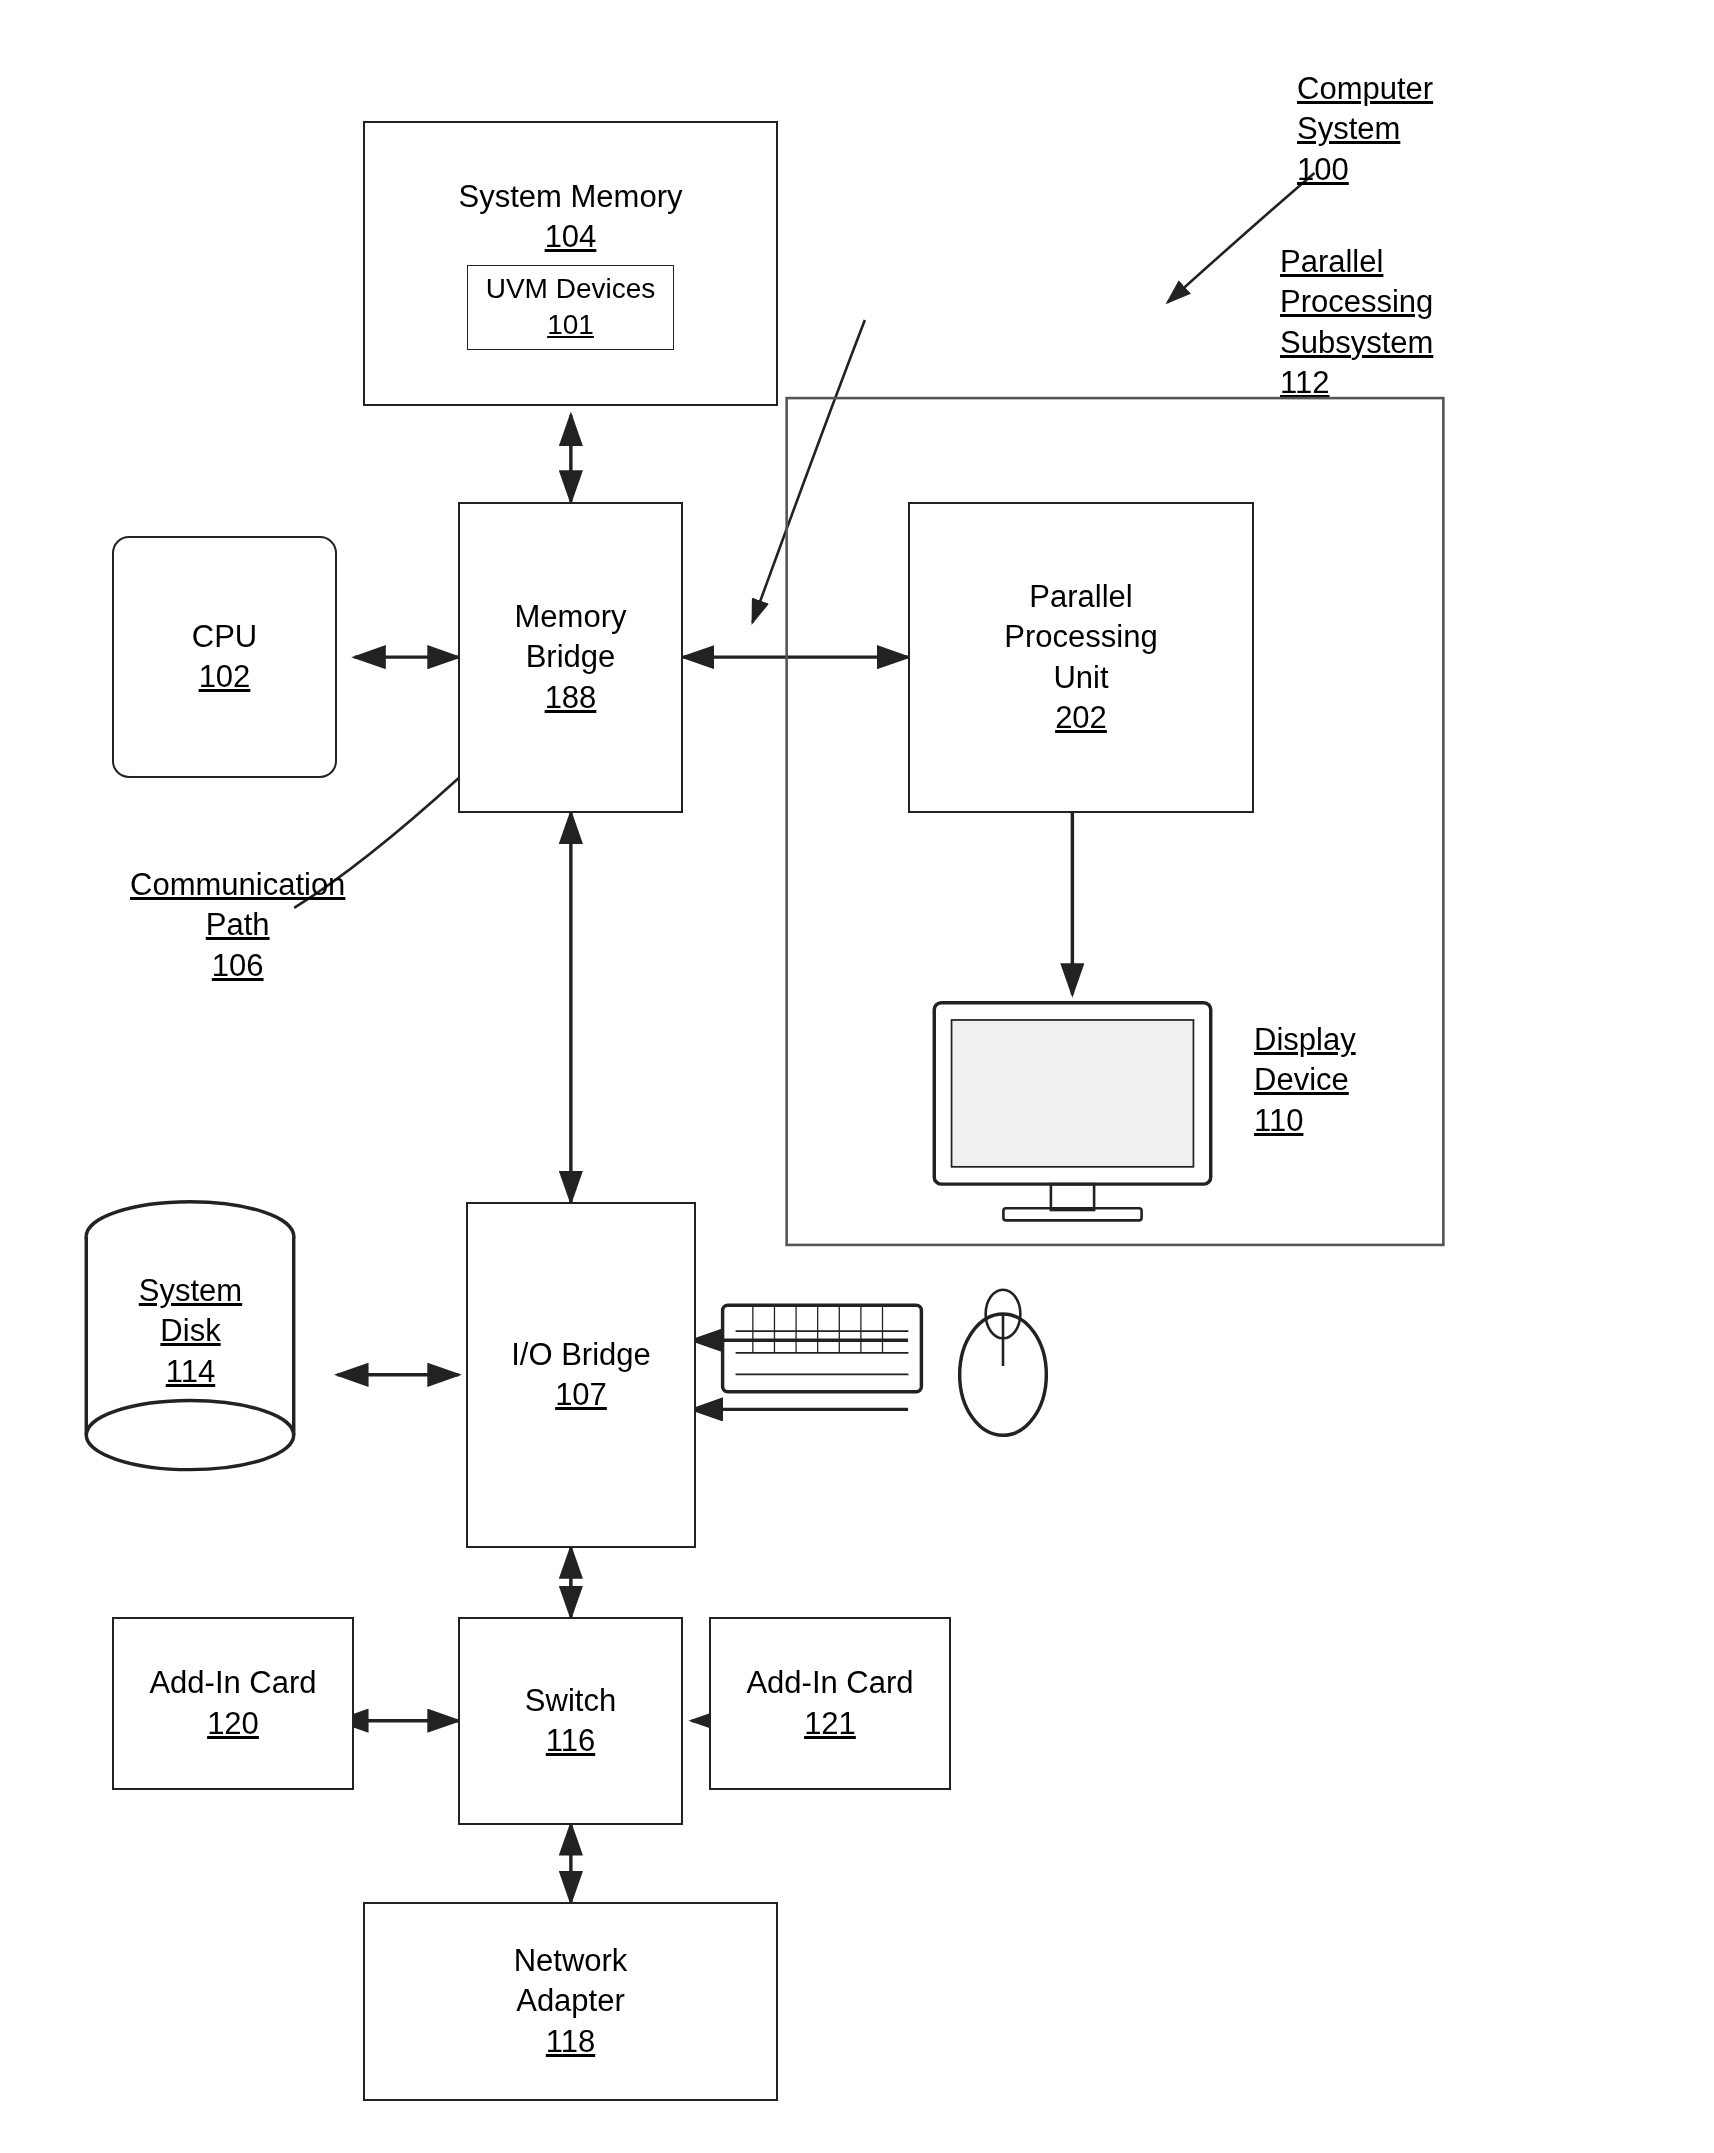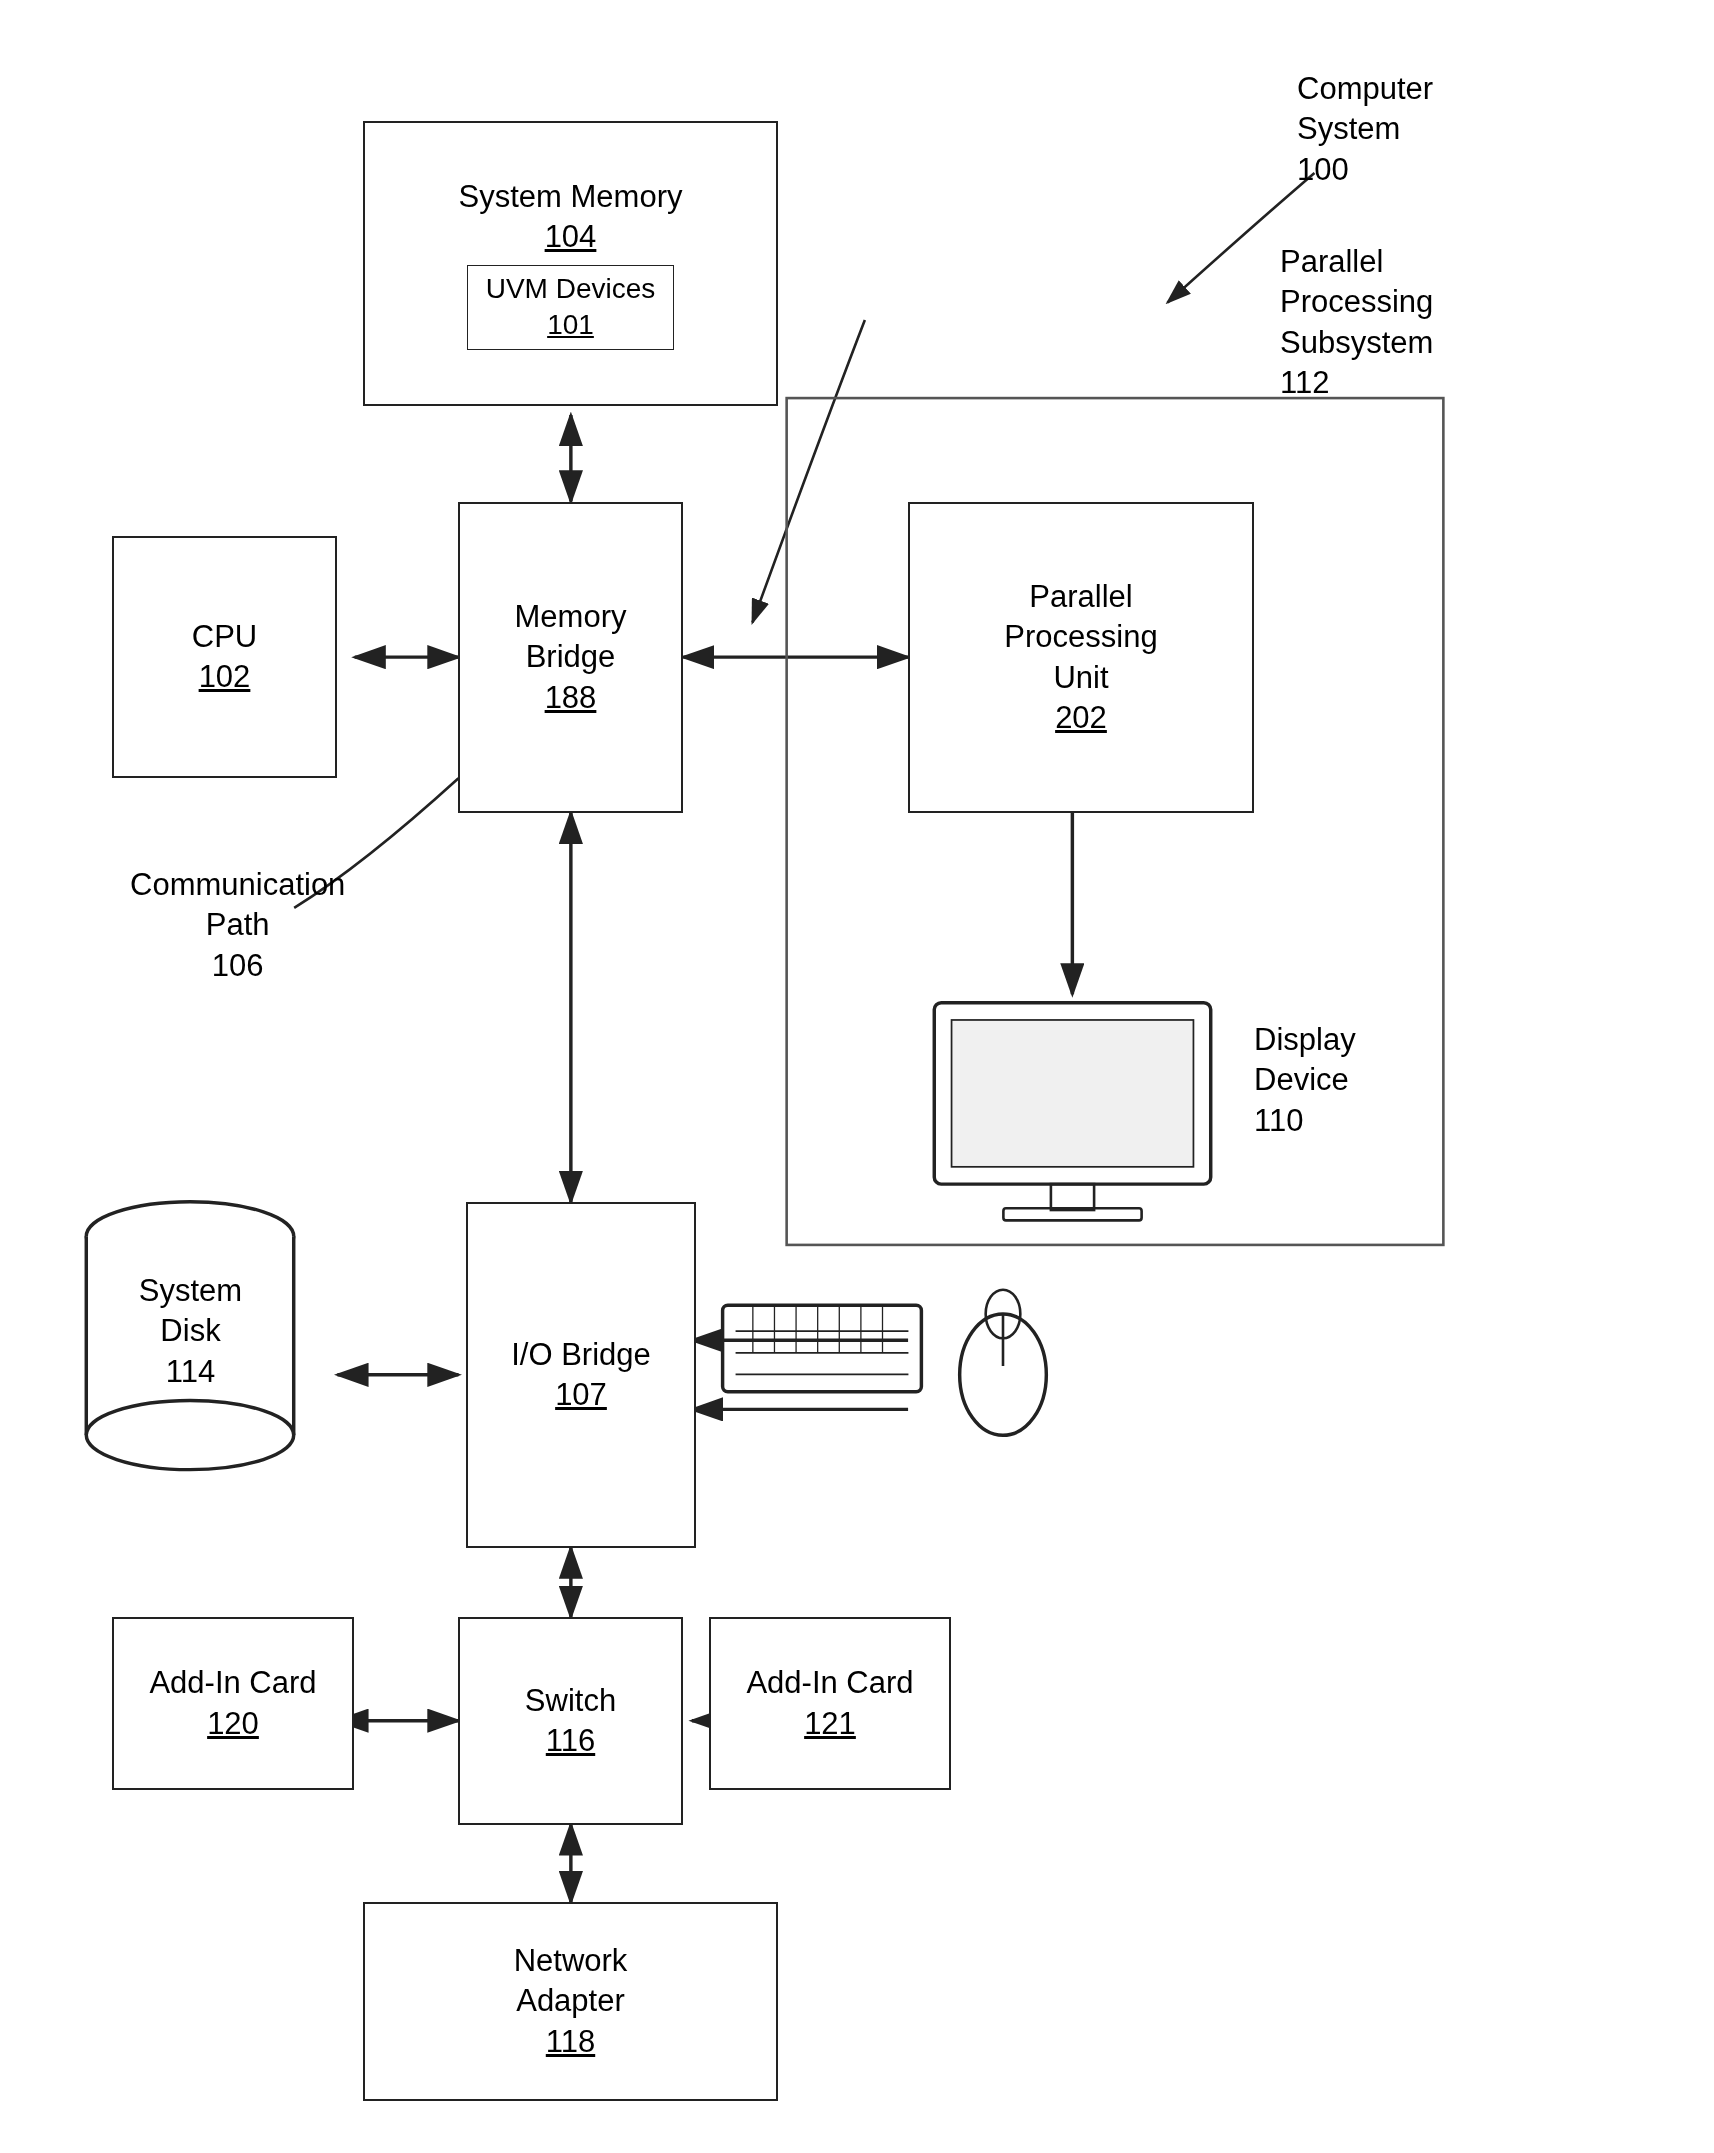--- a/index.html
+++ b/index.html
@@ -29,20 +29,21 @@
       line-height: 1.3;
     }
     .box .underline {
       text-decoration: underline;
     }
     .label {
       position: absolute;
       text-align: center;
       font-size: 31px;
       line-height: 1.3;
+      text-decoration: underline;
     }
     svg.arrows {
       position: absolute;
       top: 0; left: 0;
       width: 100%; height: 100%;
       pointer-events: none;
     }
     
     .inner-box {
       border: 1.7px solid #222;
@@ -99,21 +100,21 @@
 
   <div class="box" style="left:363px; top:121px; width:415px; height:285px; padding:17.3px;">
     <span>System Memory</span>
     <span class="underline">104</span>
     <div class="inner-box">
       <span>UVM Devices</span><br>
       <span class="underline">101</span>
     </div>
   </div>
 
-  <div class="box" style="left:112px; top:536px; width:225px; height:242px;">
+  <div class="box" style="left:112px; top:536px; width:225px; height:242px;border-radius:17px;">
     <span>CPU</span>
     <span class="underline">102</span>
   </div>
 
   <div class="box" style="left:458px; top:502px; width:225px; height:311px;">
     <span>Memory<br>Bridge</span>
     <span class="underline">188</span>
   </div>
 
   <div class="box" style="left:908px; top:502px; width:346px; height:311px;">

